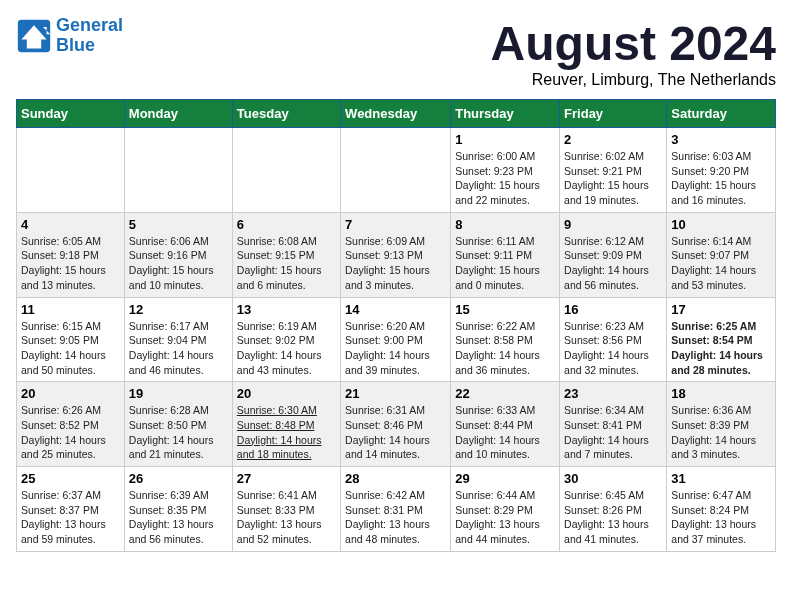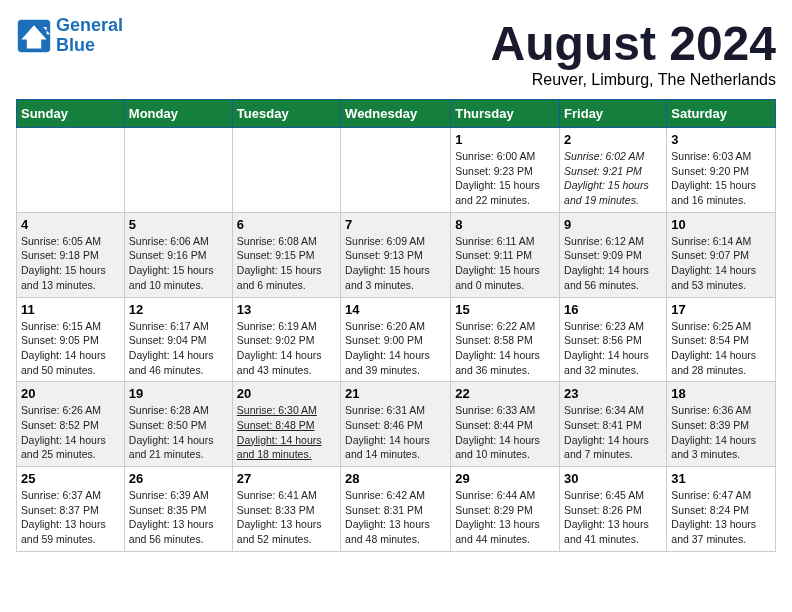--- a/index.html
+++ b/index.html
@@ -129,21 +129,21 @@
         <td class="empty-cell"></td>
         <td>
           <span class="day-num">1</span>
           <div class="day-info" style="white-space: pre-line;">Sunrise: 6:00 AM
 Sunset: 9:23 PM
 Daylight: 15 hours
 and 22 minutes.</div>
         </td>
         <td>
           <span class="day-num">2</span>
-          <div class="day-info" style="white-space: pre-line; font-style: italic;">Sunrise: 6:02 AM
+          <div class="day-info" style="white-space: pre-line;">Sunrise: 6:02 AM
 Sunset: 9:21 PM
 Daylight: 15 hours
 and 19 minutes.</div>
         </td>
         <td>
           <span class="day-num">3</span>
           <div class="day-info" style="white-space: pre-line;">Sunrise: 6:03 AM
 Sunset: 9:20 PM
 Daylight: 15 hours
 and 16 minutes.</div>
@@ -238,21 +238,21 @@
         </td>
         <td>
           <span class="day-num">16</span>
           <div class="day-info" style="white-space: pre-line;">Sunrise: 6:23 AM
 Sunset: 8:56 PM
 Daylight: 14 hours
 and 32 minutes.</div>
         </td>
         <td>
           <span class="day-num">17</span>
-          <div class="day-info" style="white-space: pre-line;">Sunrise: 6:25 AM
+          <div class="day-info" style="white-space: pre-line; font-weight: bold;">Sunrise: 6:25 AM
 Sunset: 8:54 PM
 Daylight: 14 hours
 and 28 minutes.</div>
         </td>
       </tr>
       <tr>
         <td>
           <span class="day-num">20</span>
           <div class="day-info" style="white-space: pre-line;">Sunrise: 6:26 AM
 Sunset: 8:52 PM

